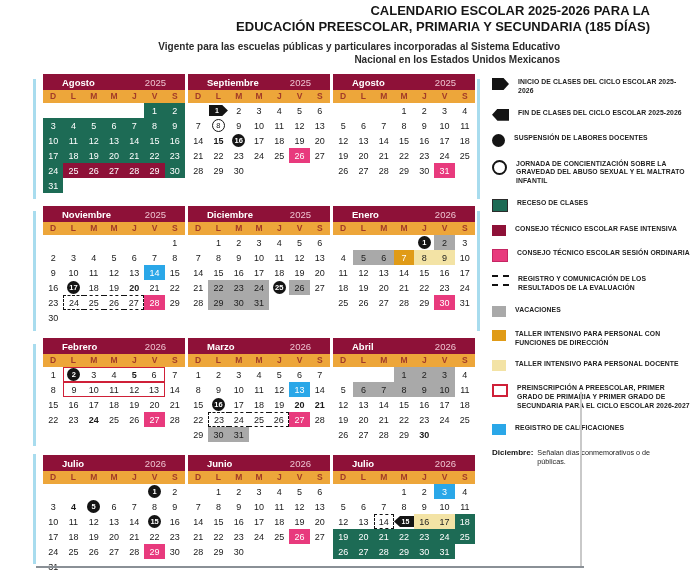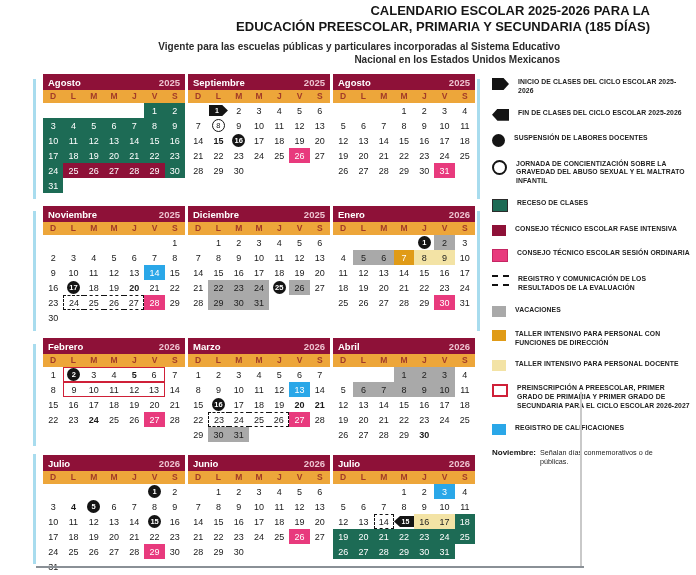--- a/index.html
+++ b/index.html
@@ -7,22 +7,22 @@
        font-family:"Liberation Sans",sans-serif;color:#1a1a1a;}
   
   .title-wrap{position:absolute;left:40px;top:3px;width:610px;text-align:right;}
   .title-line{font-size:13px;font-weight:700;color:#161616;line-height:1.25;}
   .subtitle{margin:4px auto 0;width:430px;font-size:10px;font-weight:700;color:#2b2b2b;line-height:1.3;}
   
   #months-grid{position:absolute;left:43px;top:74px;width:433px;
     display:grid;grid-template-columns:repeat(3,142px);column-gap:3px;row-gap:13px;align-items:start;}
   .month{width:142px;background:#fff;}
   .month-header{background:#8e1138;color:#fff;display:flex;justify-content:space-between;align-items:center;
-    height:16px;padding:0 5px;font-size:9.5px;font-weight:700;}
-  .month-year{color:#eec3d0;font-weight:700;}
+    height:16px;padding:0 19px;font-size:9.5px;font-weight:700;}
+  .month-year{color:#eec3d0;font-weight:400;}
   .weekdays{background:#eda63a;display:grid;grid-template-columns:repeat(7,1fr);height:13px;}
   .weekdays span{color:#a23b28;font-weight:700;font-size:8.5px;text-align:center;line-height:13px;}
   .week{display:grid;grid-template-columns:repeat(7,1fr);}
   .cell{height:15px;display:flex;align-items:center;justify-content:center;
     font-size:9px;box-sizing:border-box;position:relative;}
   .bold{font-weight:700;}
   .bg-green{background:#1d6b55;color:#fff;}
   .bg-maroon{background:#8e1138;color:#fff;}
   .bg-pink{background:#e83a7d;color:#fff;}
   .bg-gray{background:#a9a9a9;color:#1d1d1d;}
@@ -897,21 +897,21 @@
       <div class="lg">
         <span class="lg-icon lg-sq-redline lg-sq"></span>
         <span class="lg-text">PREINSCRIPCIÓN A PREESCOLAR, PRIMER GRADO DE PRIMARIA Y PRIMER GRADO DE SECUNDARIA PARA EL CICLO ESCOLAR 2026-2027</span>
       </div>
       <div class="lg">
         <span class="lg-icon lg-sq-blue lg-sq"></span>
         <span class="lg-text">REGISTRO DE CALIFICACIONES</span>
       </div>
     </div>
   <div id="negrillas">
-    <span class="nb-label">Noviembre:</span>
+    <span class="nb-label">Diciembre:</span>
     <span class="nb-text">Señalan días conmemorativos o de públicas.</span>
   </div>
 </div>
 
 <div class="artifact cyan" style="left:33px;top:79px;height:120px;"></div>
 <div class="artifact cyan" style="left:33px;top:211px;height:120px;"></div>
 <div class="artifact cyan" style="left:33px;top:344px;height:102px;"></div>
 <div class="artifact cyan" style="left:33px;top:454px;height:110px;"></div>
 <div class="artifact cyan" style="left:477px;top:79px;height:120px;"></div>
 <div class="artifact cyan" style="left:477px;top:211px;height:120px;"></div>

